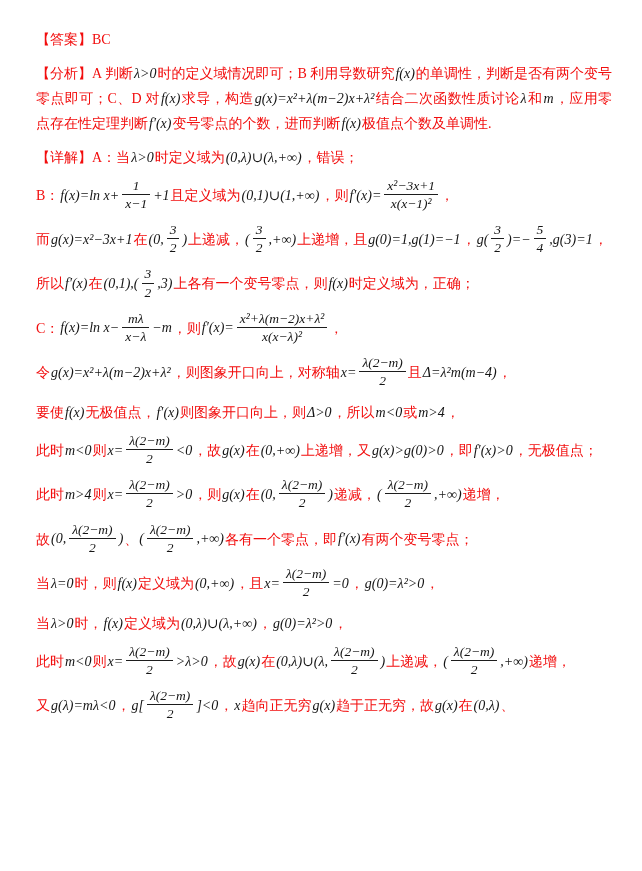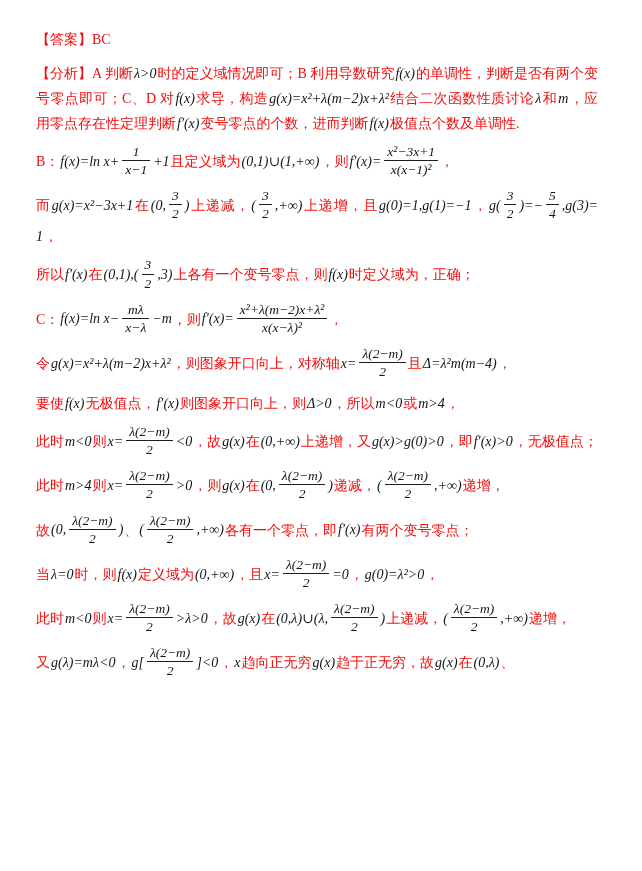--- a/index.html
+++ b/index.html
@@ -9,21 +9,21 @@
   }
   html,body{margin:0;padding:0;}
   body{
     width:642px;height:871px;overflow:hidden;
     background:var(--bg);
     font-family:"Liberation Serif","DejaVu Serif",serif;
   }
   .doc{
     box-sizing:border-box;
     width:642px;
-    padding:27px 44px 0 36px;
+    padding:27px 30px 0 36px;
   }
   .para{
     font-size:14px;
     line-height:25px;
     margin:0 0 9px 0;
     text-align:justify;
     color:var(--red);
     word-break:break-all;
   }
   .run-red{
@@ -57,25 +57,27 @@
     padding:1px 3px 0 3px;
     text-align:center;
   }
 </style>
 </head>
 <body>
 
 <div class="doc">
     <div class="para"><span class="run-red">【答案】BC</span></div>
     <div class="para"><span class="run-red">【分析】A 判断</span><span class="run-math">λ&gt;0</span><span class="run-red">时的定义域情况即可；B 利用导数研究</span><span class="run-math">f(x)</span><span class="run-red">的单调性，判断是否有两个变号零点即可；C、D 对</span><span class="run-math">f(x)</span><span class="run-red">求导，构造</span><span class="run-math">g(x)=x²+λ(m−2)x+λ²</span><span class="run-red">结合二次函数性质讨论</span><span class="run-math">λ</span><span class="run-red">和</span><span class="run-math">m</span><span class="run-red">，应用零点存在性定理判断</span><span class="run-math">f′(x)</span><span class="run-red">变号零点的个数，进而判断</span><span class="run-math">f(x)</span><span class="run-red">极值点个数及单调性.</span></div>
+    <div class="para"><span class="run-red">【详解】A：当</span><span class="run-math">λ&gt;0</span><span class="run-red">时定义域为</span><span class="run-math">(0,λ)∪(λ,+∞)</span><span class="run-red">，错误；</span></div>
     <div class="para"><span class="run-red">B：</span><span class="run-math">f(x)=ln x+</span><span class="frac"><span class="num">1</span><span class="den">x−1</span></span><span class="run-math">+1</span><span class="run-red">且定义域为</span><span class="run-math">(0,1)∪(1,+∞)</span><span class="run-red">，则</span><span class="run-math">f′(x)=</span><span class="frac"><span class="num">x²−3x+1</span><span class="den">x(x−1)²</span></span><span class="run-red">，</span></div>
     <div class="para"><span class="run-red">而</span><span class="run-math">g(x)=x²−3x+1</span><span class="run-red">在</span><span class="run-math">(0,</span><span class="frac"><span class="num">3</span><span class="den">2</span></span><span class="run-math">)</span><span class="run-red">上递减，</span><span class="run-math">(</span><span class="frac"><span class="num">3</span><span class="den">2</span></span><span class="run-math">,+∞)</span><span class="run-red">上递增，且</span><span class="run-math">g(0)=1,g(1)=−1</span><span class="run-red">，</span><span class="run-math">g(</span><span class="frac"><span class="num">3</span><span class="den">2</span></span><span class="run-math">)=−</span><span class="frac"><span class="num">5</span><span class="den">4</span></span><span class="run-math">,g(3)=1</span><span class="run-red">，</span></div>
     <div class="para"><span class="run-red">所以</span><span class="run-math">f′(x)</span><span class="run-red">在</span><span class="run-math">(0,1),(</span><span class="frac"><span class="num">3</span><span class="den">2</span></span><span class="run-math">,3)</span><span class="run-red">上各有一个变号零点，则</span><span class="run-math">f(x)</span><span class="run-red">时定义域为，正确；</span></div>
     <div class="para"><span class="run-red">C：</span><span class="run-math">f(x)=ln x−</span><span class="frac"><span class="num">mλ</span><span class="den">x−λ</span></span><span class="run-math">−m</span><span class="run-red">，则</span><span class="run-math">f′(x)=</span><span class="frac"><span class="num">x²+λ(m−2)x+λ²</span><span class="den">x(x−λ)²</span></span><span class="run-red">，</span></div>
     <div class="para"><span class="run-red">令</span><span class="run-math">g(x)=x²+λ(m−2)x+λ²</span><span class="run-red">，则图象开口向上，对称轴</span><span class="run-math">x=</span><span class="frac"><span class="num">λ(2−m)</span><span class="den">2</span></span><span class="run-red">且</span><span class="run-math">Δ=λ²m(m−4)</span><span class="run-red">，</span></div>
     <div class="para"><span class="run-red">要使</span><span class="run-math">f(x)</span><span class="run-red">无极值点，</span><span class="run-math">f′(x)</span><span class="run-red">则图象开口向上，则</span><span class="run-math">Δ&gt;0</span><span class="run-red">，所以</span><span class="run-math">m&lt;0</span><span class="run-red">或</span><span class="run-math">m&gt;4</span><span class="run-red">，</span></div>
     <div class="para"><span class="run-red">此时</span><span class="run-math">m&lt;0</span><span class="run-red">则</span><span class="run-math">x=</span><span class="frac"><span class="num">λ(2−m)</span><span class="den">2</span></span><span class="run-math">&lt;0</span><span class="run-red">，故</span><span class="run-math">g(x)</span><span class="run-red">在</span><span class="run-math">(0,+∞)</span><span class="run-red">上递增，又</span><span class="run-math">g(x)&gt;g(0)&gt;0</span><span class="run-red">，即</span><span class="run-math">f′(x)&gt;0</span><span class="run-red">，无极值点；</span></div>
     <div class="para"><span class="run-red">此时</span><span class="run-math">m&gt;4</span><span class="run-red">则</span><span class="run-math">x=</span><span class="frac"><span class="num">λ(2−m)</span><span class="den">2</span></span><span class="run-math">&gt;0</span><span class="run-red">，则</span><span class="run-math">g(x)</span><span class="run-red">在</span><span class="run-math">(0,</span><span class="frac"><span class="num">λ(2−m)</span><span class="den">2</span></span><span class="run-math">)</span><span class="run-red">递减，</span><span class="run-math">(</span><span class="frac"><span class="num">λ(2−m)</span><span class="den">2</span></span><span class="run-math">,+∞)</span><span class="run-red">递增，</span></div>
     <div class="para"><span class="run-red">故</span><span class="run-math">(0,</span><span class="frac"><span class="num">λ(2−m)</span><span class="den">2</span></span><span class="run-math">)</span><span class="run-red">、</span><span class="run-math">(</span><span class="frac"><span class="num">λ(2−m)</span><span class="den">2</span></span><span class="run-math">,+∞)</span><span class="run-red">各有一个零点，即</span><span class="run-math">f′(x)</span><span class="run-red">有两个变号零点；</span></div>
     <div class="para"><span class="run-red">当</span><span class="run-math">λ=0</span><span class="run-red">时，则</span><span class="run-math">f(x)</span><span class="run-red">定义域为</span><span class="run-math">(0,+∞)</span><span class="run-red">，且</span><span class="run-math">x=</span><span class="frac"><span class="num">λ(2−m)</span><span class="den">2</span></span><span class="run-math">=0</span><span class="run-red">，</span><span class="run-math">g(0)=λ²&gt;0</span><span class="run-red">，</span></div>
+    <div class="para"><span class="run-red">当</span><span class="run-math">λ&gt;0</span><span class="run-red">时，</span><span class="run-math">f(x)</span><span class="run-red">定义域为</span><span class="run-math">(0,λ)∪(λ,+∞)</span><span class="run-red">，</span><span class="run-math">g(0)=λ²&gt;0</span><span class="run-red">，</span></div>
     <div class="para"><span class="run-red">此时</span><span class="run-math">m&lt;0</span><span class="run-red">则</span><span class="run-math">x=</span><span class="frac"><span class="num">λ(2−m)</span><span class="den">2</span></span><span class="run-math">&gt;λ&gt;0</span><span class="run-red">，故</span><span class="run-math">g(x)</span><span class="run-red">在</span><span class="run-math">(0,λ)∪(λ,</span><span class="frac"><span class="num">λ(2−m)</span><span class="den">2</span></span><span class="run-math">)</span><span class="run-red">上递减，</span><span class="run-math">(</span><span class="frac"><span class="num">λ(2−m)</span><span class="den">2</span></span><span class="run-math">,+∞)</span><span class="run-red">递增，</span></div>
     <div class="para"><span class="run-red">又</span><span class="run-math">g(λ)=mλ&lt;0</span><span class="run-red">，</span><span class="run-math">g[</span><span class="frac"><span class="num">λ(2−m)</span><span class="den">2</span></span><span class="run-math">]&lt;0</span><span class="run-red">，</span><span class="run-math">x</span><span class="run-red">趋向正无穷</span><span class="run-math">g(x)</span><span class="run-red">趋于正无穷，故</span><span class="run-math">g(x)</span><span class="run-red">在</span><span class="run-math">(0,λ)</span><span class="run-red">、</span></div>
   </div>
 
 </body></html>

